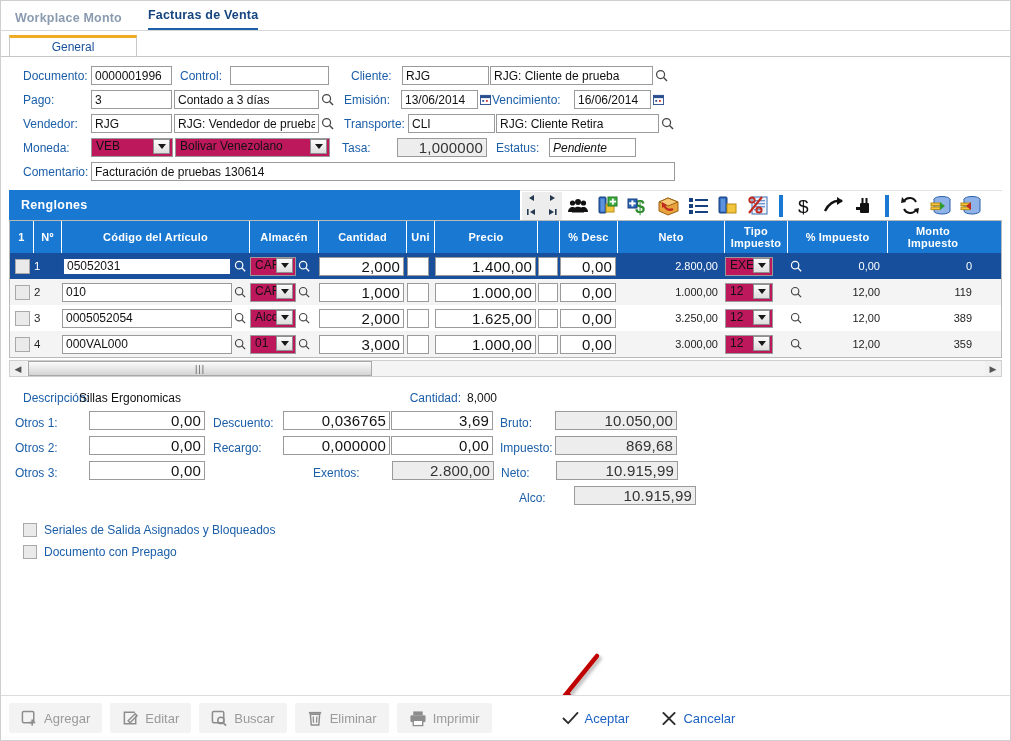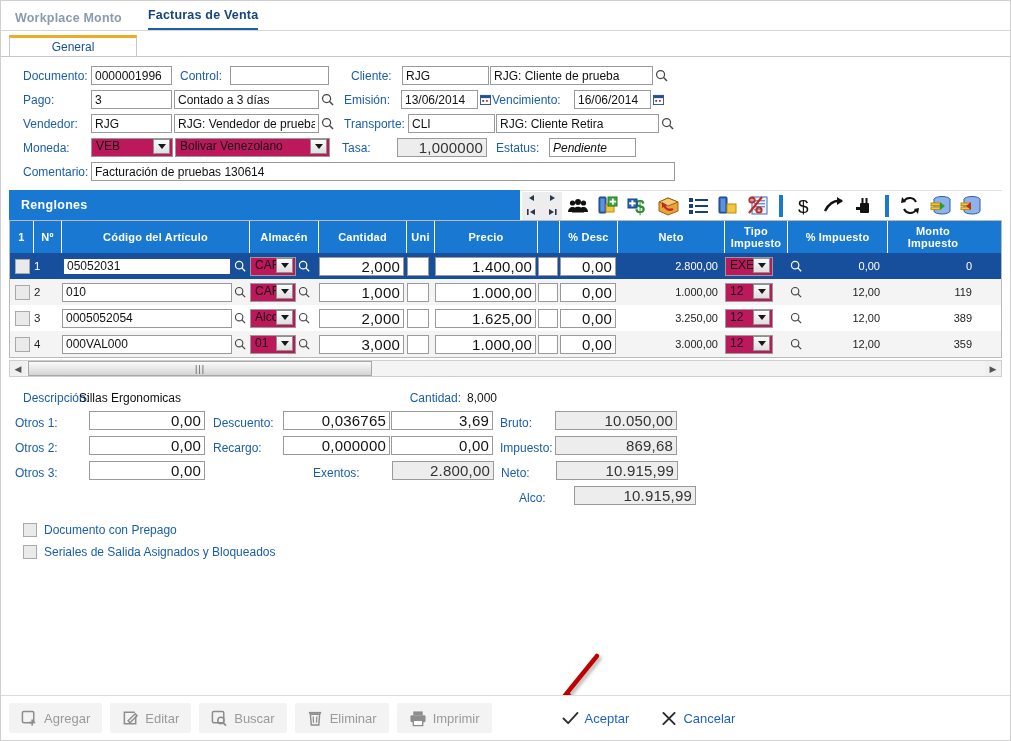--- a/index.html
+++ b/index.html
@@ -698,25 +698,25 @@
     <div class="trow">
       <div style="width:503px"></div>
       <div class="tl" style="width:62px;padding-left:7px">Alco:</div>
       <input class="f num ro" style="width: 122px;" readonly="" value="10.915,99">
     </div>
   </div>
 
   <div class="chks">
     <div class="chkline">
       <span class="bigchk"></span>
-      <span class="chklbl">Documento con Prepago</span>
+      <span class="chklbl">Seriales de Salida Asignados y Bloqueados</span>
     </div>
     <div class="chkline">
       <span class="bigchk"></span>
-      <span class="chklbl">Seriales de Salida Asignados y Bloqueados</span>
+      <span class="chklbl">Documento con Prepago</span>
     </div>
   </div>
 
   <svg class="arrow-annot" viewBox="0 0 70 62">
     <defs>
         <filter id="sh" x="-40%" y="-40%" width="200%" height="200%">
       <feDropShadow dx="2.5" dy="2.5" stdDeviation="1.6" flood-color="#888" flood-opacity="0.55"></feDropShadow>
     </filter>
       </defs>
     <g filter="url(#sh)">

